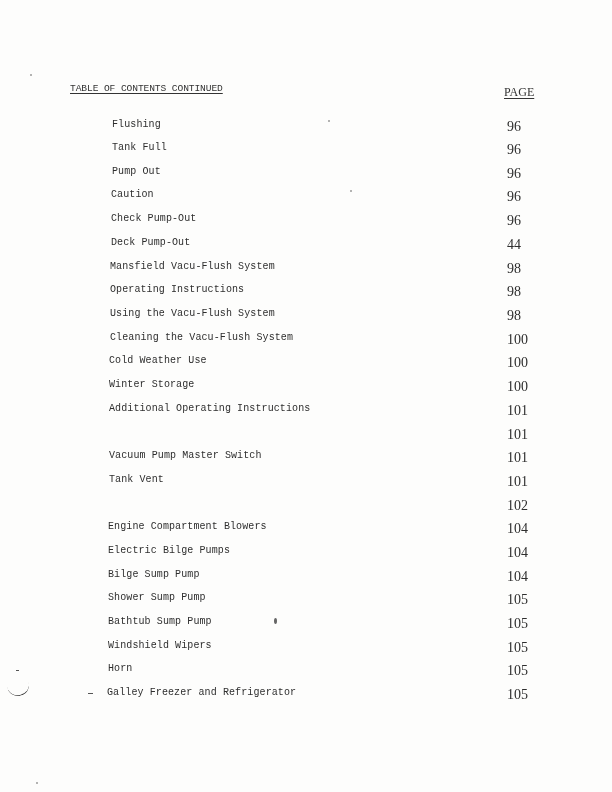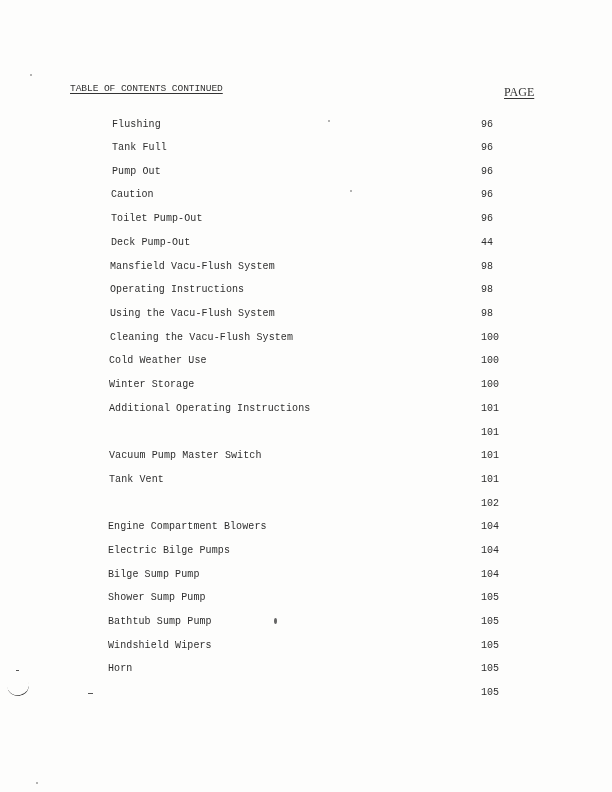--- a/index.html
+++ b/index.html
@@ -20,22 +20,22 @@
     }
     .entry {
       position: absolute; left: 0; width: 612px; height: 14px;
     }
     .entry-title {
       position: absolute; top: 0;
       font-family: "Liberation Mono", monospace; font-size: 10px; letter-spacing: 0.1px; color: #2e2e2e;
       white-space: nowrap;
     }
     .entry-page {
-      position: absolute; left: 481px; top: 0;
-      font-family: Liberation Mono, monospace; font-size: 10px; color: #2e2e2e;
+      position: absolute; left: 507px; top: 0;
+      font-family: Liberation Serif, serif; font-size: 14px; color: #2e2e2e;
     }
     .speck { position: absolute; background: #9a9a9a; border-radius: 50%; }
     .dash { position: absolute; height: 1px; background: #555; }
     .curve {
       position: absolute; left: 8px; top: 683px; width: 22px; height: 12px;
       border-bottom: 1.5px solid #333; border-radius: 0 0 12px 12px; transform: rotate(-12deg);
     }
   </style>
 </head>
 <body>
@@ -55,21 +55,21 @@
       </div>
     <div class="entry" style="top:166px">
         <span class="entry-title" style="left:112px">Pump Out</span>
         <span class="entry-page">96</span>
       </div>
     <div class="entry" style="top:189px">
         <span class="entry-title" style="left:111px">Caution</span>
         <span class="entry-page">96</span>
       </div>
     <div class="entry" style="top:213px">
-        <span class="entry-title" style="left:111px">Toilet Pump-Out</span>
+        <span class="entry-title" style="left:111px">Check Pump-Out</span>
         <span class="entry-page">96</span>
       </div>
     <div class="entry" style="top:237px">
         <span class="entry-title" style="left:111px">Deck Pump-Out</span>
         <span class="entry-page">44</span>
       </div>
     <div class="entry" style="top:261px">
         <span class="entry-title" style="left:110px">Mansfield Vacu-Flush System</span>
         <span class="entry-page">98</span>
       </div>
@@ -133,20 +133,21 @@
       </div>
     <div class="entry" style="top:640px">
         <span class="entry-title" style="left:108px">Windshield Wipers</span>
         <span class="entry-page">105</span>
       </div>
     <div class="entry" style="top:663px">
         <span class="entry-title" style="left:108px">Horn</span>
         <span class="entry-page">105</span>
       </div>
     <div class="entry" style="top:687px">
+        <span class="entry-title" style="left:107px">Galley Freezer and Refrigerator</span>
         <span class="entry-page">105</span>
       </div>
   </div>
 
   <div class="dash" style="left:88px; top:693px; width:5px;"></div>
   <div class="dash" style="left:16px; top:670px; width:3px;"></div>
   <div class="curve"></div>
   <div class="speck" style="left:274px; top:618px; width:3px; height:6px; background:#666;"></div>
   <div class="speck" style="left:328px; top:120px; width:2px; height:2px;"></div>
   <div class="speck" style="left:30px; top:74px; width:2px; height:2px;"></div>

